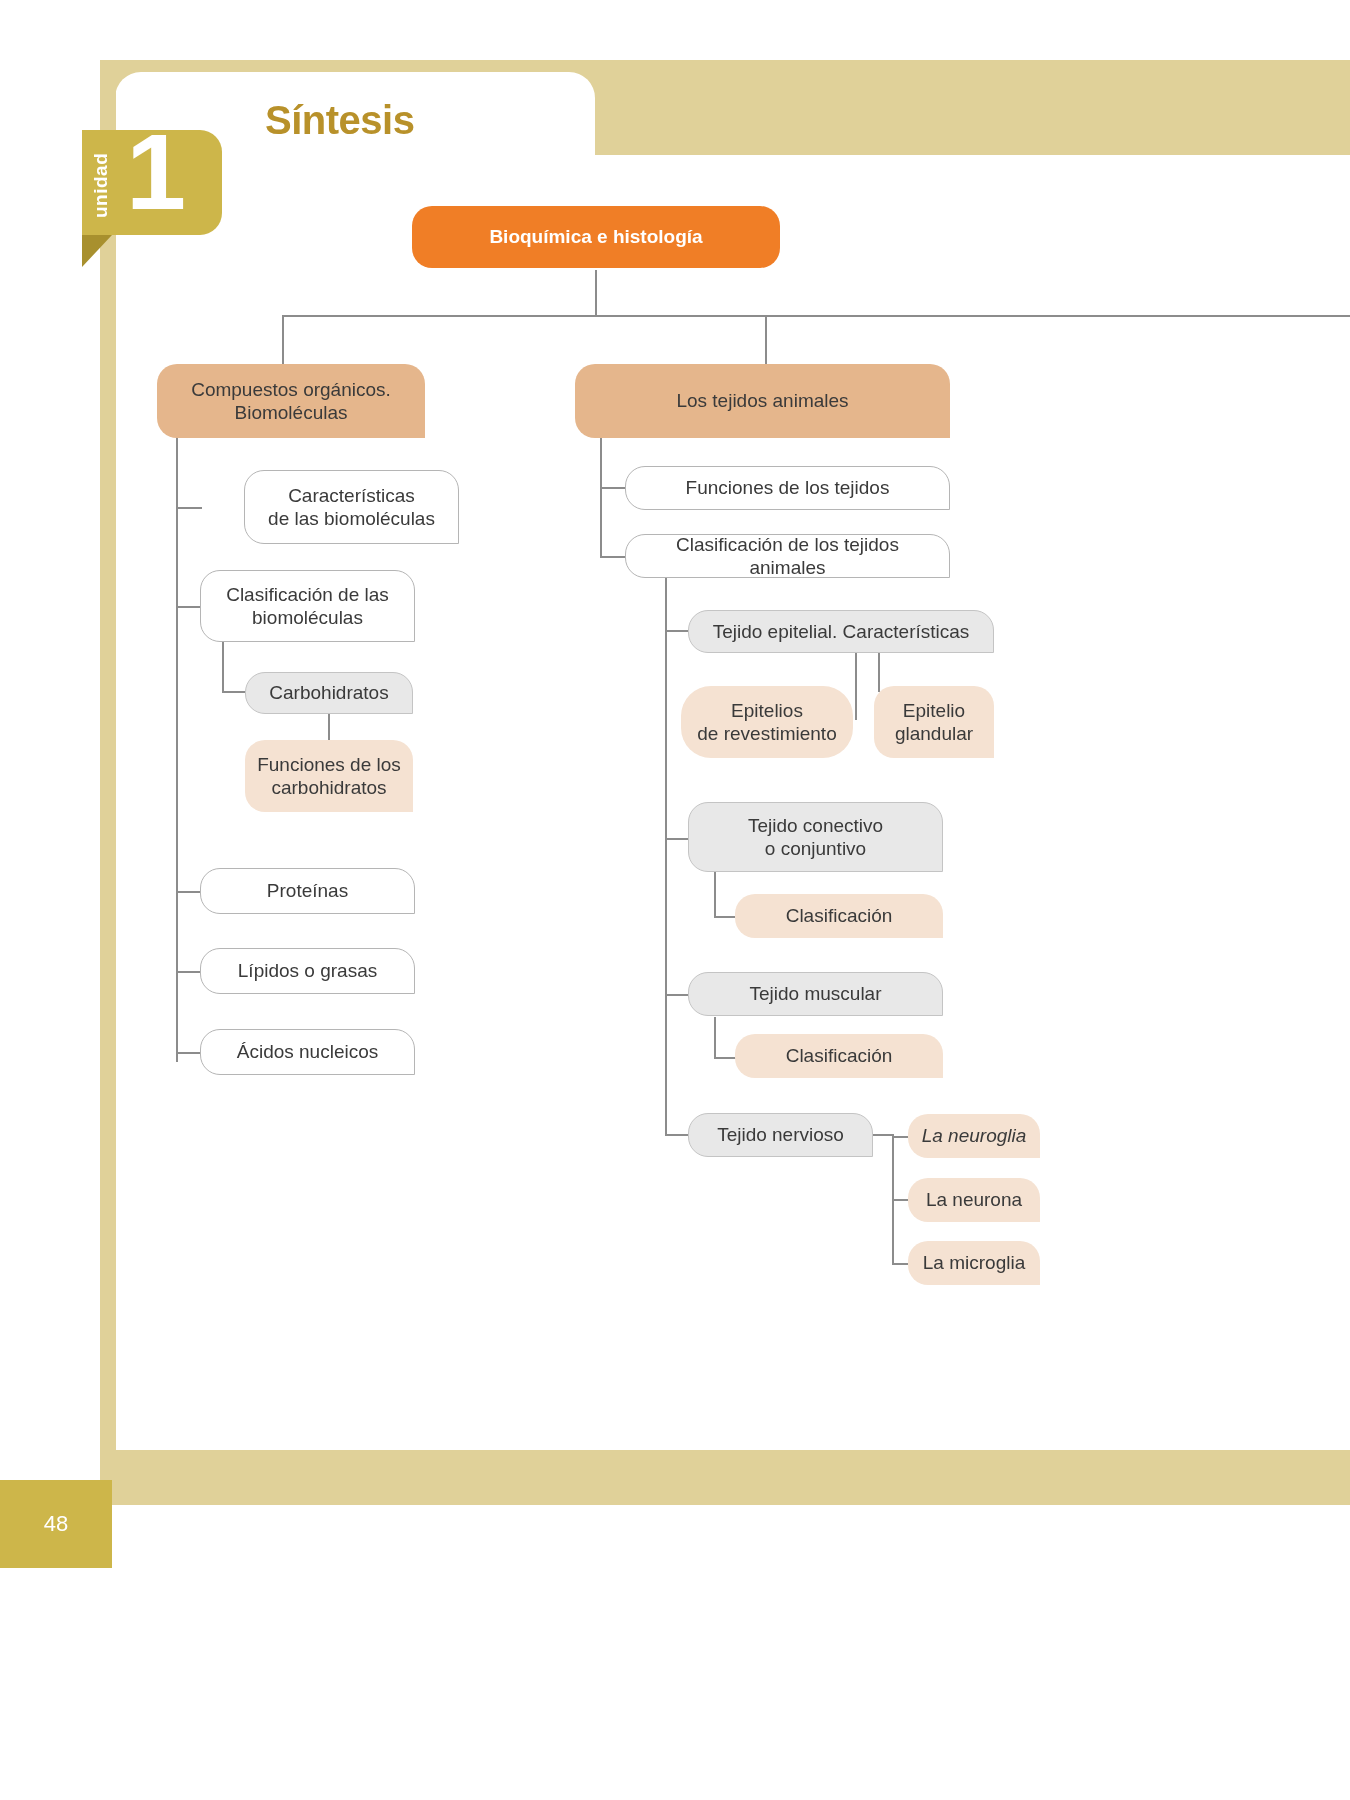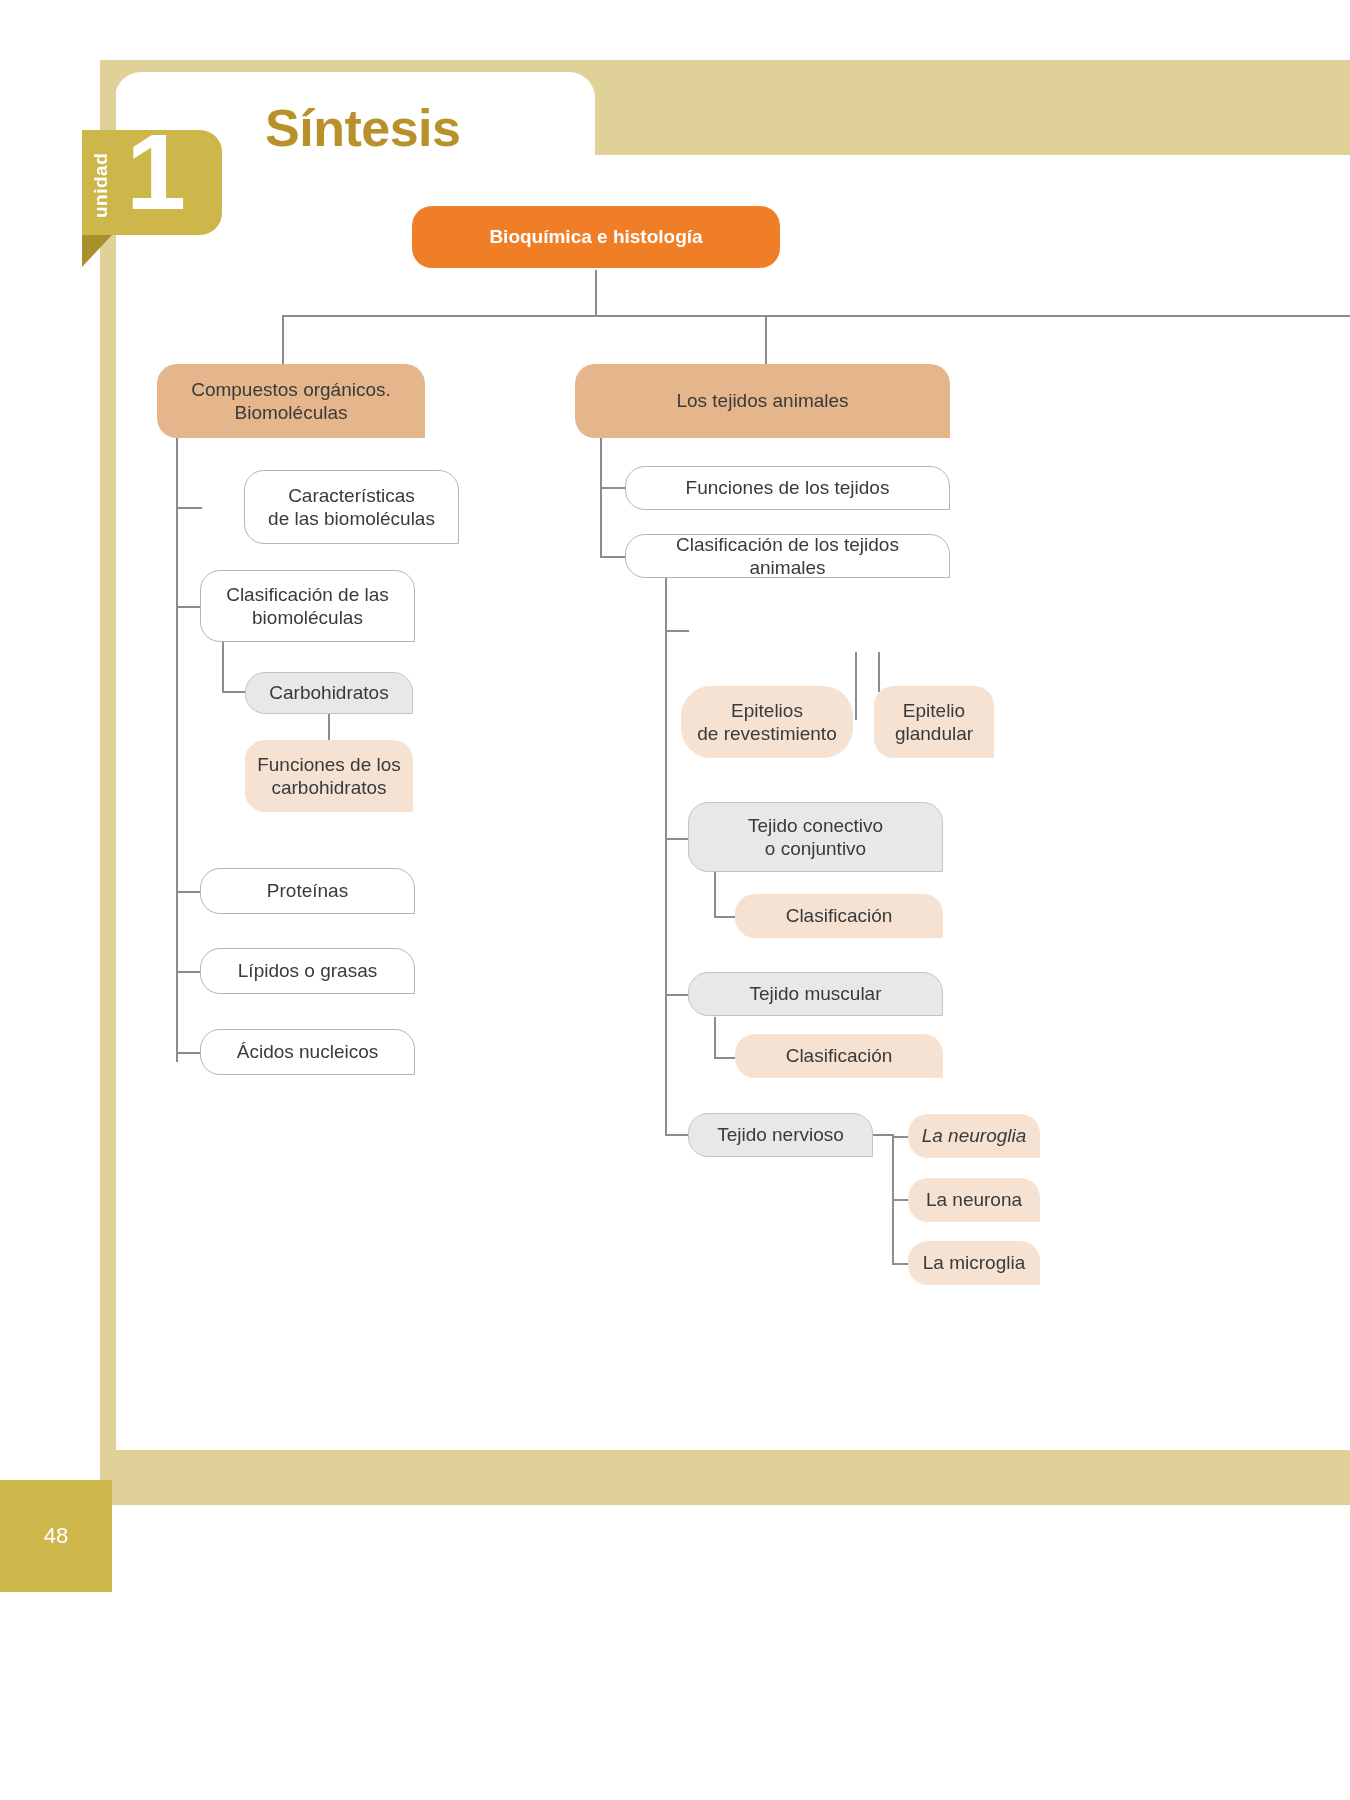--- a/index.html
+++ b/index.html
@@ -108,32 +108,32 @@
     top: 235px;
     width: 0; height: 0;
     border-left: 30px solid #a8902e;
     border-bottom: 32px solid transparent;
   }
 
   .page-title {
     position: absolute;
     left: 265px;
     top: 98px;
-    font-size: 52px;
+    font-size: 40px;
     font-weight: bold;
     color: #b8912a;
     letter-spacing: -0.5px;
   }
 
   .page-number-chip {
     position: absolute;
     left: 0px;
     top: 1480px;
     width: 112px;
-    height: 112px;
+    height: 88px;
     background: #cdb64a;
     display: flex;
     align-items: center;
     justify-content: center;
   }
   .page-number-chip span {
     color: #ffffff;
     font-size: 22px;
   }
 
@@ -305,20 +305,23 @@
   </div>
 
   <div class="node shape white" style="left:625px; top:466px; width:325px; height:44px;">
     <span>Funciones de los tejidos</span>
   </div>
 
   <div class="node shape white" style="left:625px; top:534px; width:325px; height:44px;">
     <span>Clasificación de los tejidos animales</span>
   </div>
 
+  <div class="node shape grey" style="left:688px; top:610px; width:306px; height:43px;">
+    <span>Tejido epitelial. Características</span>
+  </div>
 
   <div class="node shape peach" style="left:681px; top:686px; width:172px; height:72px;border-radius:30px;">
     <div>
       <div>Epitelios</div>
       <div>de revestimiento</div>
     </div>
   </div>
 
   <div class="node shape peach" style="left:874px; top:686px; width:120px; height:72px;justify-content:center;">
     <div>

